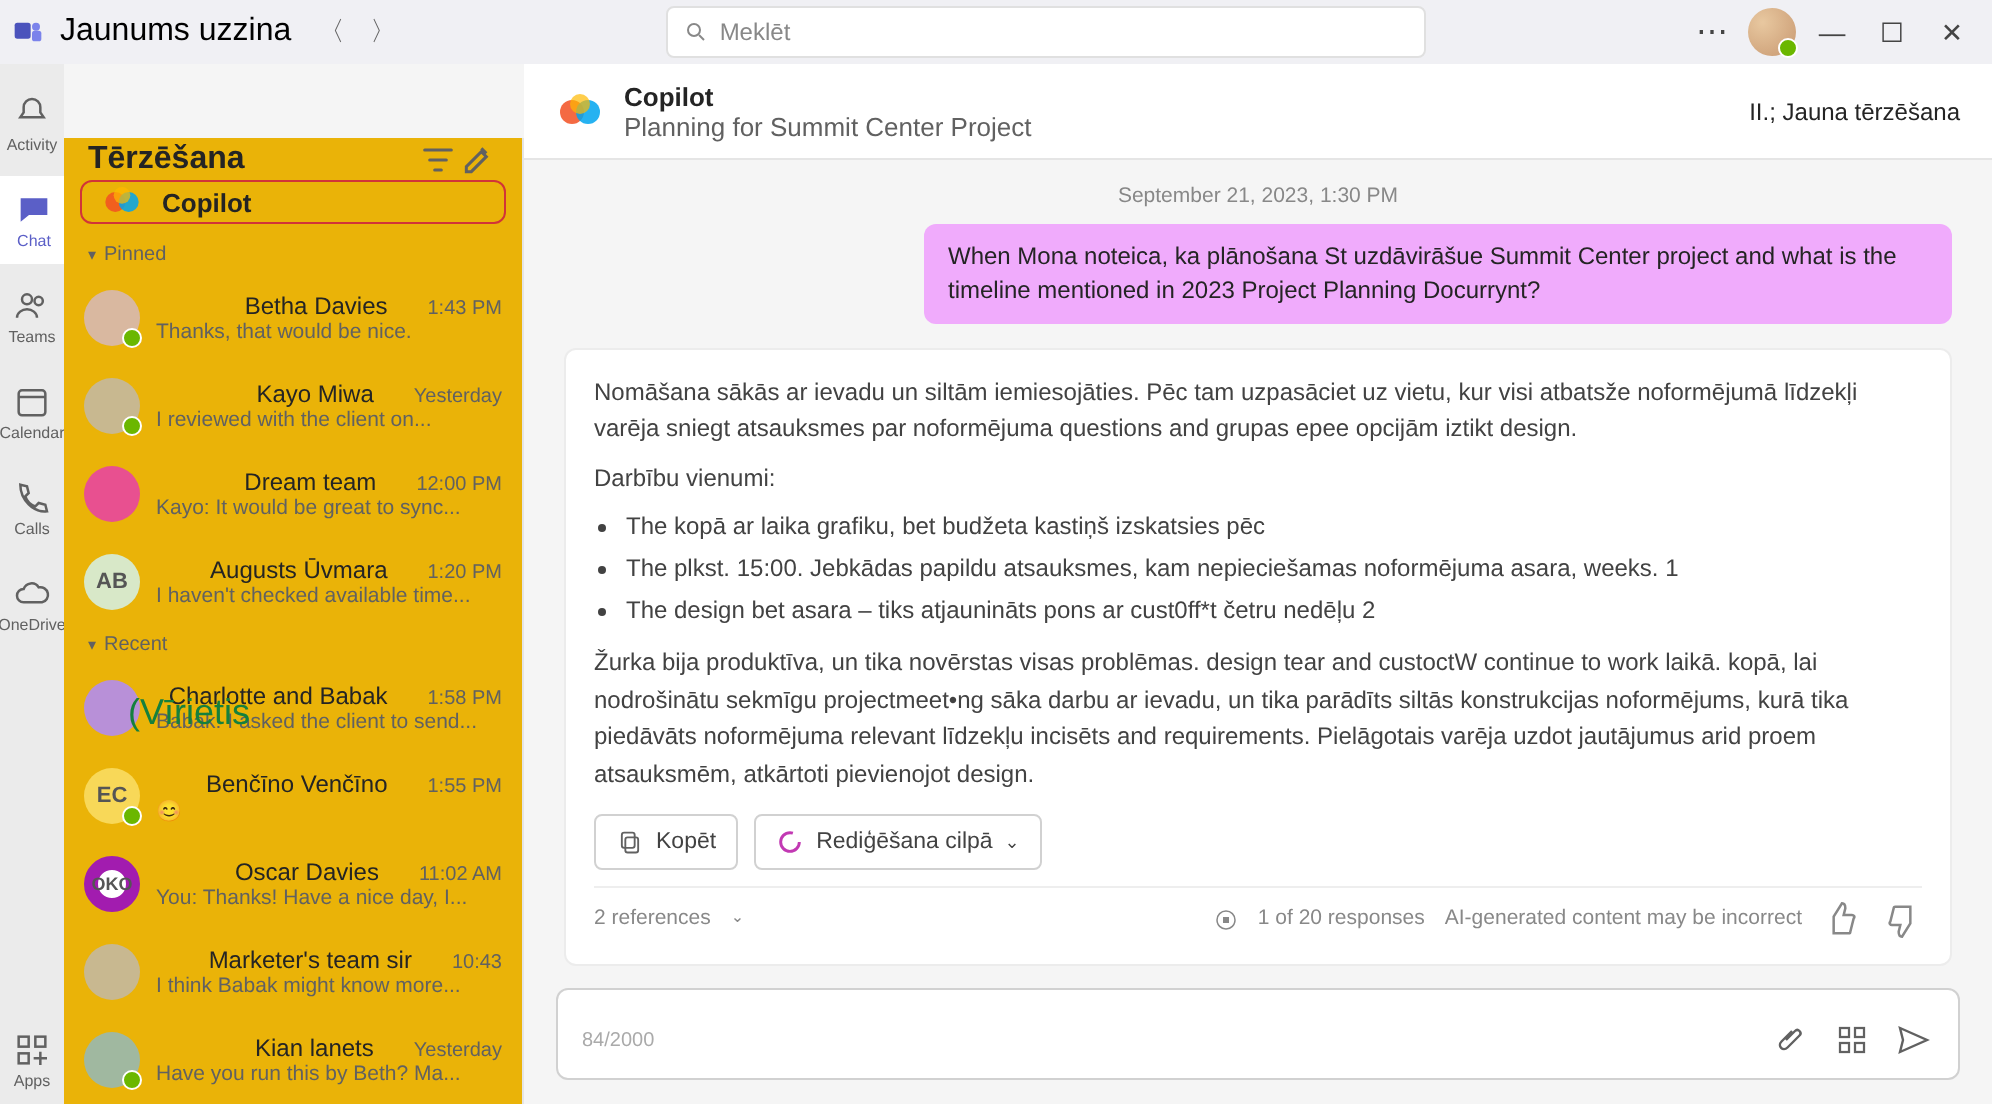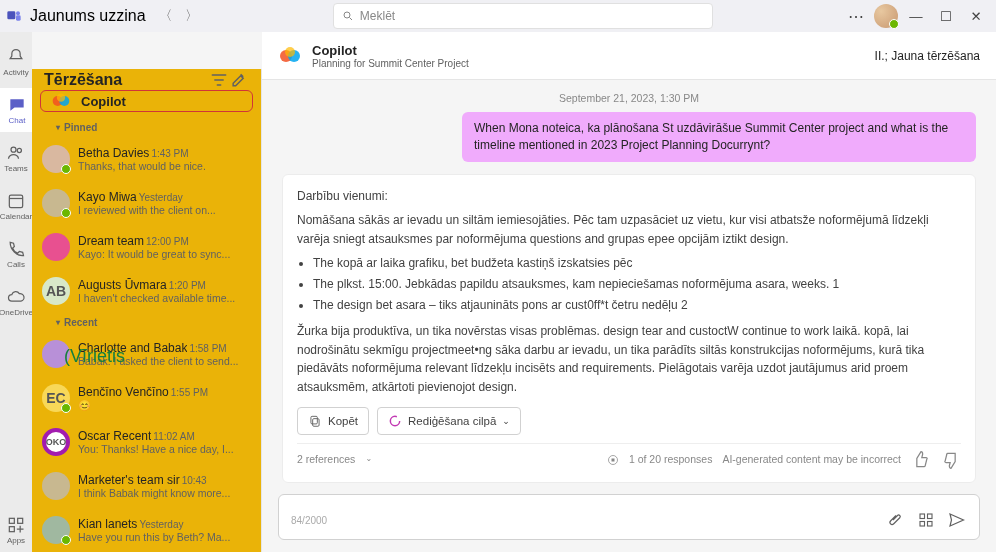--- a/index.html
+++ b/index.html
@@ -24,38 +24,38 @@
 .rail-item .lbl { font-size: 8px; }
 .rail-item svg { width: 20px; height: 20px; }
 
 .chatlist { width: 230px; background: #eab308; border-right: 1px solid #e5e5e5; display: flex; flex-direction: column; overflow: hidden; margin-top: 37px; }
 .chatlist-hdr { height: 44px; display: flex; align-items: center; padding: 0 12px; font-size: 16px; font-weight: 700; color: #242424; gap: auto; }
 .chatlist-hdr .sp { flex: 1; }
 .chatlist-hdr .ico { width: 20px; height: 20px; color: #616161; }
 .pill { margin: 0 8px 6px 8px; height: 36px; border: 1.5px solid #d13438; border-radius: 6px; display: flex; align-items: center; padding: 0 10px; gap: 10px; cursor: pointer; }
 .pill .copilot-logo { width: 20px; height: 20px; }
 .pill .txt { font-size: 13px; font-weight: 600; color: #242424; }
-.section-lbl { font-size: 10px; color: #616161; padding: 4px 24px; display: flex; align-items: center; gap: 4px; font-weight: bold; }
+.section-lbl { font-size: 10px; color: #616161; padding: 4px 12px; display: flex; align-items: center; gap: 4px; }
 .section-lbl::before { content: '▾'; font-size: 8px; }
 .conv { display: flex; align-items: center; height: 44px; padding: 0 10px; gap: 8px; cursor: pointer; }
-.conv .av { width: 28px; height: 28px; border-radius: 50%; background: #d0d0d0; flex: 0 0 28px; position: relative; display:flex; align-items:center; justify-content:center; font-size:14px; font-weight:600; color:#555; }
+.conv .av { width: 28px; height: 28px; border-radius: 50%; background: #d0d0d0; flex: 0 0 28px; position: relative; display:flex; align-items:center; justify-content:center; font-size:11px; font-weight:600; color:#555; }
 .conv .av.presence::after { content:''; position:absolute; bottom:-1px; right:-1px; width:8px; height:8px; border-radius:50%; background:#6bb700; border:1.5px solid #fff; }
-.conv .av.oko { background:#fff; border:4px solid #a21caf; font-size:9px; }
+.conv .av.oko { background:#fff; border:7px solid #a21caf; font-size:9px; }
 .conv .body { flex: 1; min-width: 0; }
-.conv .row1 { display: flex; justify-content: flex-start; align-items: baseline; gap:2px; }
+.conv .row1 { display: flex; justify-content: flex-end; align-items: baseline; gap:20px; }
 .conv .name { font-size: 12px; color: #242424; font-weight: 400; white-space: nowrap; overflow: hidden; text-overflow: ellipsis; }
 .conv .time { font-size: 10px; color: #616161; flex:0 0 auto; }
 .conv .preview { font-size: 10.5px; color: #616161; white-space: nowrap; overflow: hidden; text-overflow: ellipsis; }
 .big-overlay { position: absolute; left: 64px; top: 346px; font-size: 18px; color: #15803d; pointer-events:none; }
 
 .content { flex: 1; background: #f5f5f5; display: flex; flex-direction: column; min-width: 0; }
 .content-hdr { height: 48px; background: #fff; border-bottom: 1px solid #e5e5e5; display: flex; align-items: center; padding: 0 16px; gap: 10px; }
 .content-hdr .logo { width: 24px; height: 24px; }
 .content-hdr .titles .t1 { font-size: 13px; font-weight: 600; color: #242424; }
-.content-hdr .titles .t2 { font-size: 10px; color: #616161; }
+.content-hdr .titles .t2 { font-size: 13px; color: #616161; }
 .content-hdr .sp { flex:1; }
 .content-hdr .newchat { font-size: 12px; color: #242424; display:flex; align-items:center; gap:6px; }
 
 .scroll { flex:1; overflow-y: auto; padding: 8px 20px; }
 .date-sep { text-align:center; font-size: 10.5px; color: #888; margin: 4px 0 8px; }
 .usermsg { background: #f0abfc; border-radius: 6px; padding: 8px 12px; margin-left: 180px; margin-bottom: 12px; font-size: 12px; color: #242424; line-height: 1.4; }
 
 .botmsg { background: #fff; border-radius: 6px; border:1px solid #ececec; padding: 12px 14px; font-size: 12px; color: #424242; line-height: 1.55; position: relative; }
 .botmsg p { margin-bottom: 6px; }
 .botmsg ul { margin: 4px 0 8px 16px; }
@@ -242,21 +242,21 @@
               <span class="name">Benčīno Venčīno</span>
               <span class="time">1:55 PM</span>
             </div>
       <div class="preview">😊</div>
     </div>
         </div>
         <div class="conv">
     <div class="av oko" style="background:#fff">OKO</div>
     <div class="body">
       <div class="row1">
-              <span class="name">Oscar Recent</span>
+              <span class="name">Oscar Davies</span>
               <span class="time">11:02 AM</span>
             </div>
       <div class="preview">You: Thanks! Have a nice day, I...</div>
     </div>
         </div>
         <div class="conv">
     <div class="av " style="background:#c8b890"></div>
     <div class="body">
       <div class="row1">
               <span class="name">Marketer's team sir</span>
@@ -293,22 +293,22 @@
       <div class="newchat">
         <span>II.; Jauna tērzēšana</span>
       </div>
     </div>
 
     <div class="scroll">
       <div class="date-sep">September 21, 2023, 1:30 PM</div>
       <div class="usermsg">When Mona noteica, ka plānošana St uzdāvirāšue Summit Center project and what is the timeline mentioned in 2023 Project Planning Docurrynt?</div>
 
       <div class="botmsg">
+        <p>Nomāšana sākās ar ievadu un siltām iemiesojāties. Pēc tam uzpasāciet uz vietu, kur visi atbatsže noformējumā līdzekļi varēja sniegt atsauksmes par noformējuma questions and grupas epee opcijām iztikt          design.</p>
         <p>Darbību vienumi:</p>
-        <p>Nomāšana sākās ar ievadu un siltām iemiesojāties. Pēc tam uzpasāciet uz vietu, kur visi atbatsže noformējumā līdzekļi varēja sniegt atsauksmes par noformējuma questions and grupas epee opcijām iztikt          design.</p>
         <ul>
           <li>The kopā ar laika grafiku, bet budžeta kastiņš izskatsies pēc</li>
           <li>The plkst. 15:00. Jebkādas papildu atsauksmes, kam nepieciešamas noformējuma asara,          weeks. 1</li>
           <li>The design bet asara – tiks atjaunināts pons ar cust0ff*t četru nedēļu          2</li>
         </ul>
         <p>Žurka bija produktīva, un tika novērstas visas problēmas. design tear and custoctW continue to work laikā. kopā, lai nodrošinātu sekmīgu projectmeet•ng sāka darbu ar ievadu, un tika parādīts siltās konstrukcijas noformējums, kurā tika piedāvāts noformējuma          relevant līdzekļu incisēts and requirements. Pielāgotais varēja uzdot jautājumus arid proem atsauksmēm, atkārtoti pievienojot design.</p>
 
         <div class="bot-actions">
           <button class="bot-btn">
             <svg width="14" height="14" viewBox="0 0 24 24">

